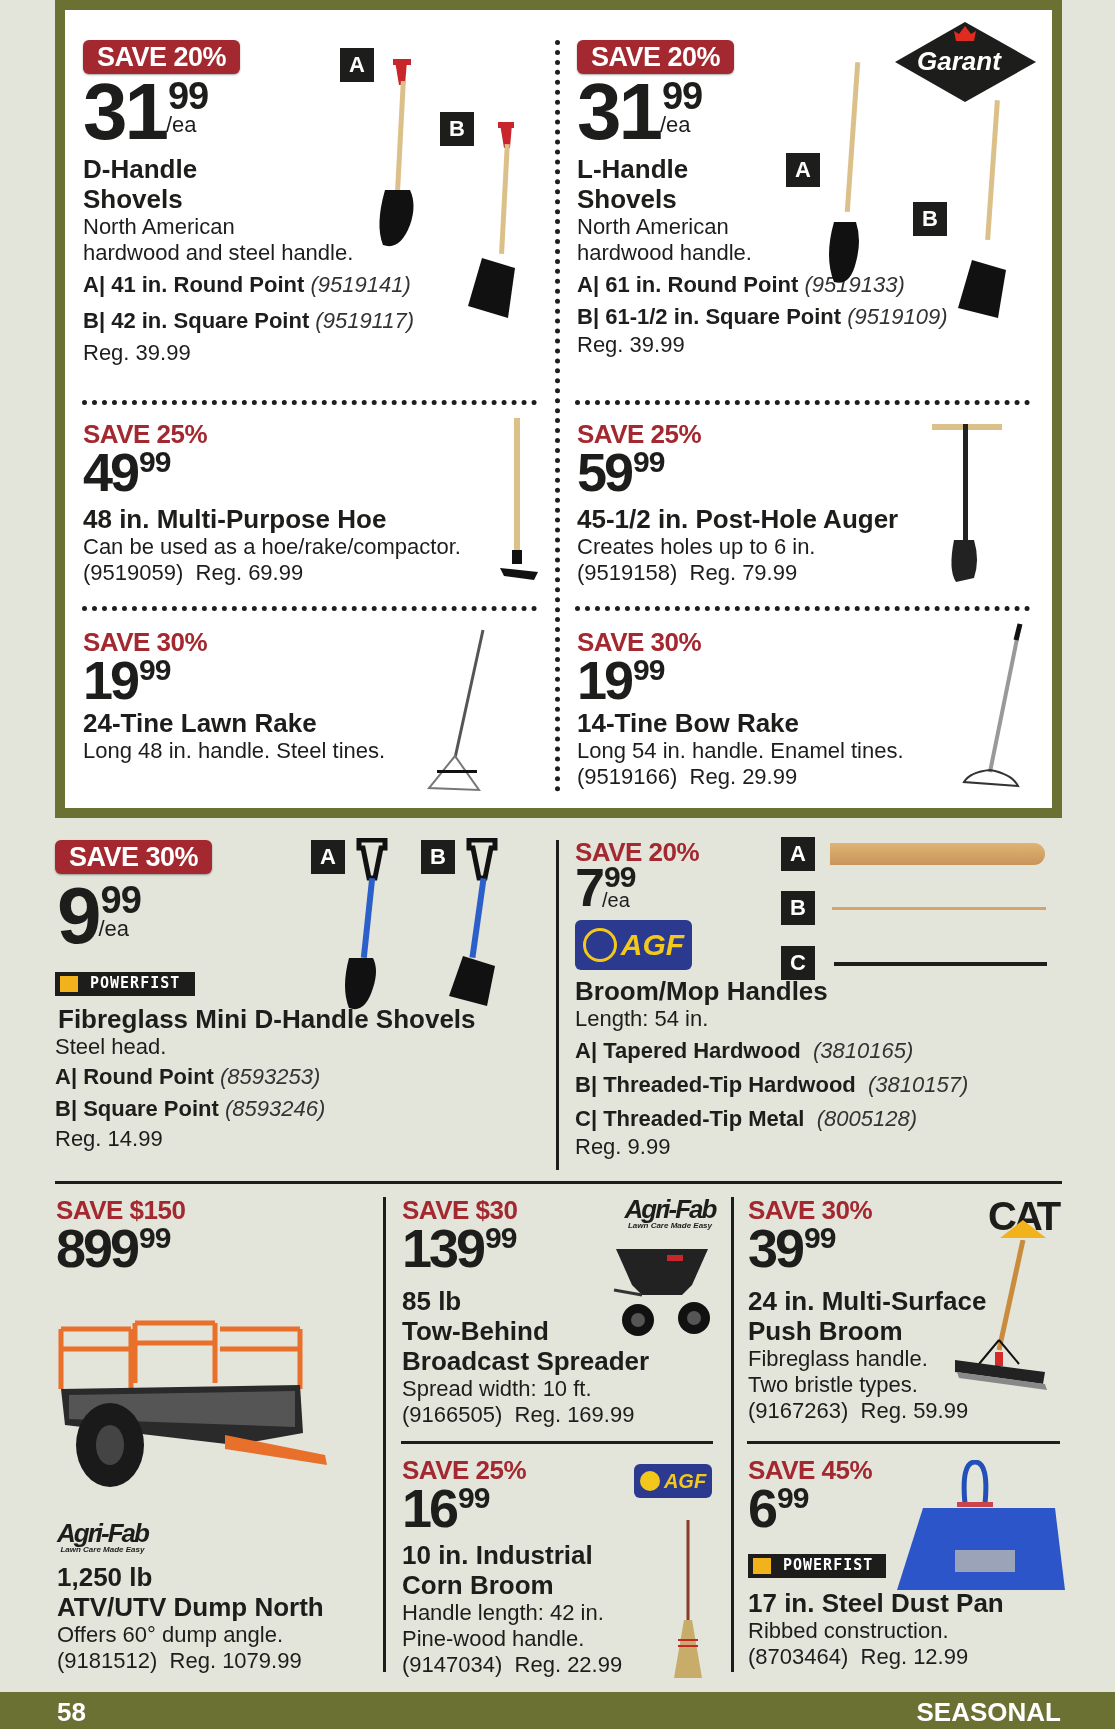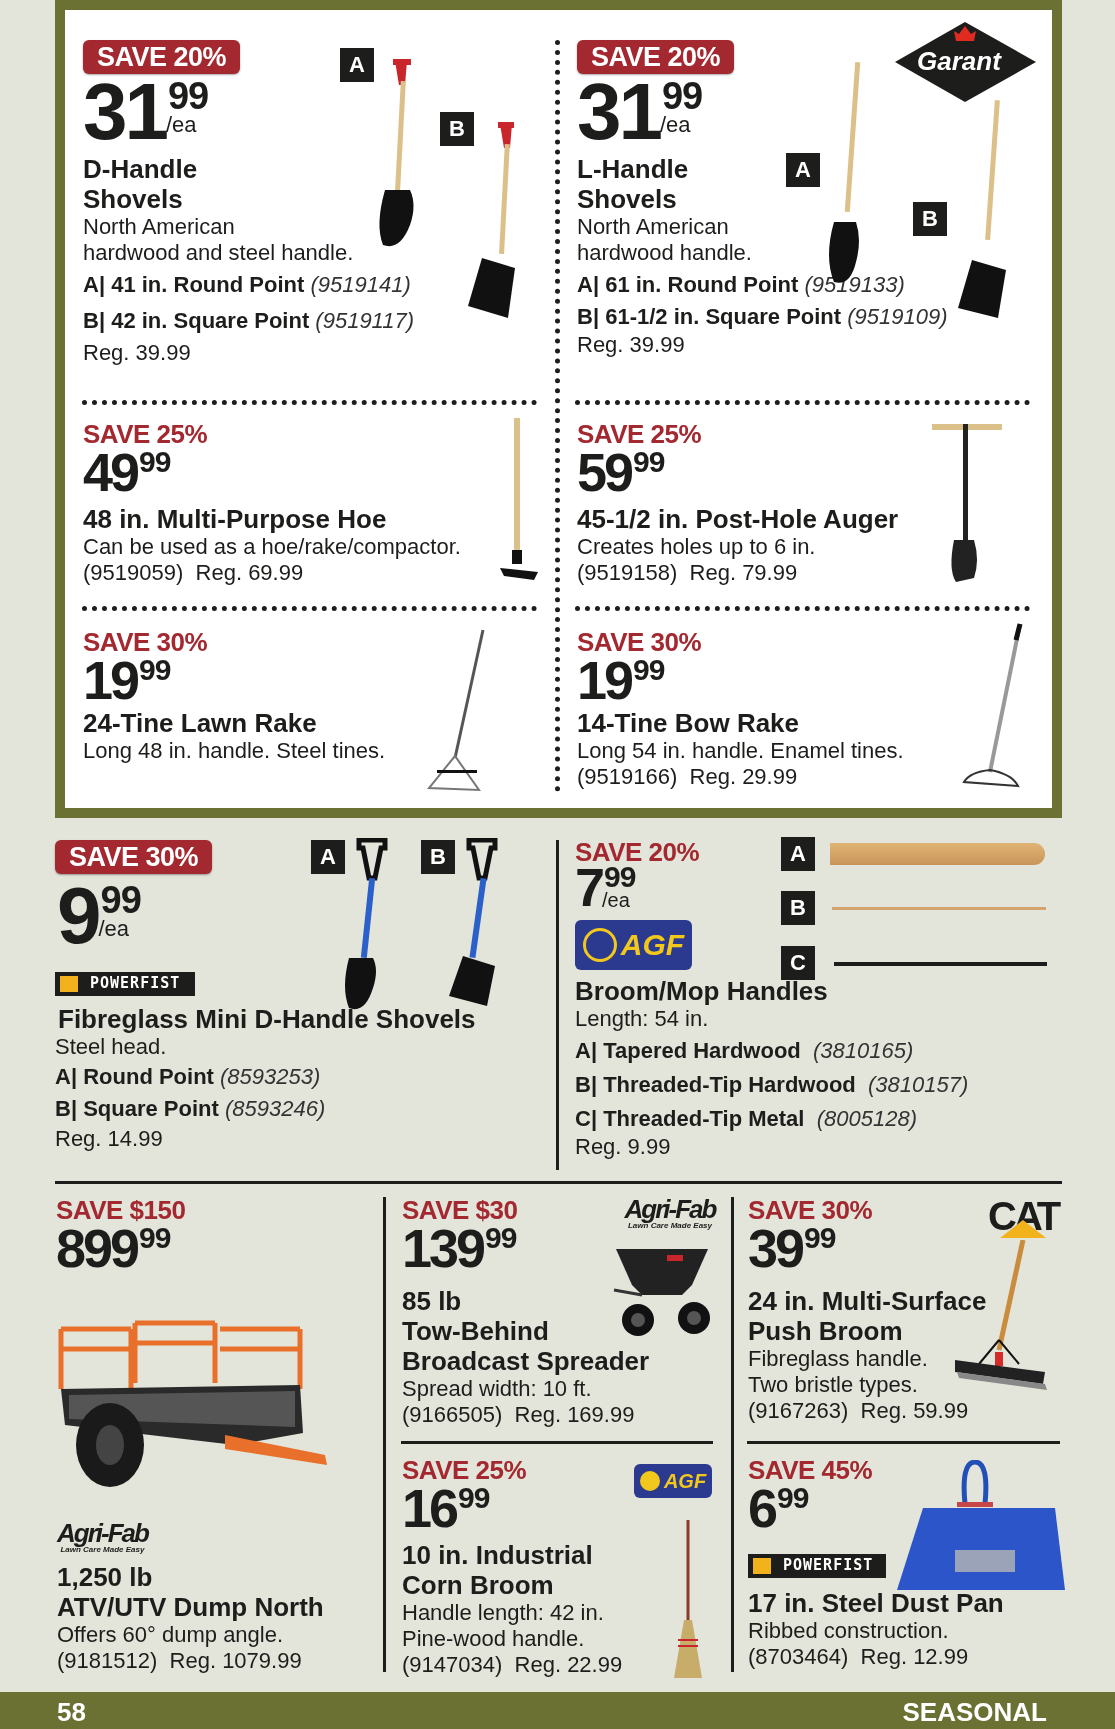--- a/index.html
+++ b/index.html
@@ -28,21 +28,21 @@
   .desc { font-size: 22px; line-height: 26px; color: #1d1d1b; }
   .opt { font-size: 22px; line-height: 30px; color: #1d1d1b; white-space: nowrap; }
   .opt b { font-weight: bold; }
   .opt i { font-weight: normal; color: #333; }
   .sku { }
 
   .letter-box { background: #1d1d1b; color: #fff; font-weight: bold; font-size: 22px; width: 34px; height: 34px; display: flex; align-items: center; justify-content: center; }
 
   .footer { left: 0; top: 1692px; width: 1115px; height: 37px; background: #6a7133; color: #fff; font-weight: bold; font-size: 26px; }
   .footer .pg { position: absolute; left: 57px; top: 5px; }
-  .footer .sec { position: absolute; right: 68px; top: 5px; }
+  .footer .sec { position: absolute; right: 54px; top: 5px; }
 
   .logo-agf { background: #2b3a8f; border-radius: 6px; color: #f2c81c; font-weight: bold; font-style: italic; display: flex; align-items: center; justify-content: center; gap: 4px; }
   .logo-agf .ring { border: 3px solid #f2c81c; border-radius: 50%; position: relative; }
   .logo-pf { background: #1d1d1b; display: flex; align-items: flex-start; padding: 2px 8px 2px 3px; gap: 10px; }
   .logo-pf .fist { background: #f2b21c; width: 22px; height: 20px; border: 2px solid #1d1d1b; }
   .logo-pf span { color: #fff; font-family: "DejaVu Sans Mono", monospace; font-weight: bold; font-size: 15px; letter-spacing: 1px; }
   .logo-agri { font-weight: bold; font-style: italic; color: #1d1d1b; line-height: 1; text-align: center; }
   .logo-agri .big { font-size: 26px; letter-spacing: -2px; }
   .logo-agri .small { font-size: 8px; }
   .logo-cat { font-weight: bold; font-size: 40px; color: #1d1d1b; letter-spacing: -3px; position: relative; line-height: 40px; }

